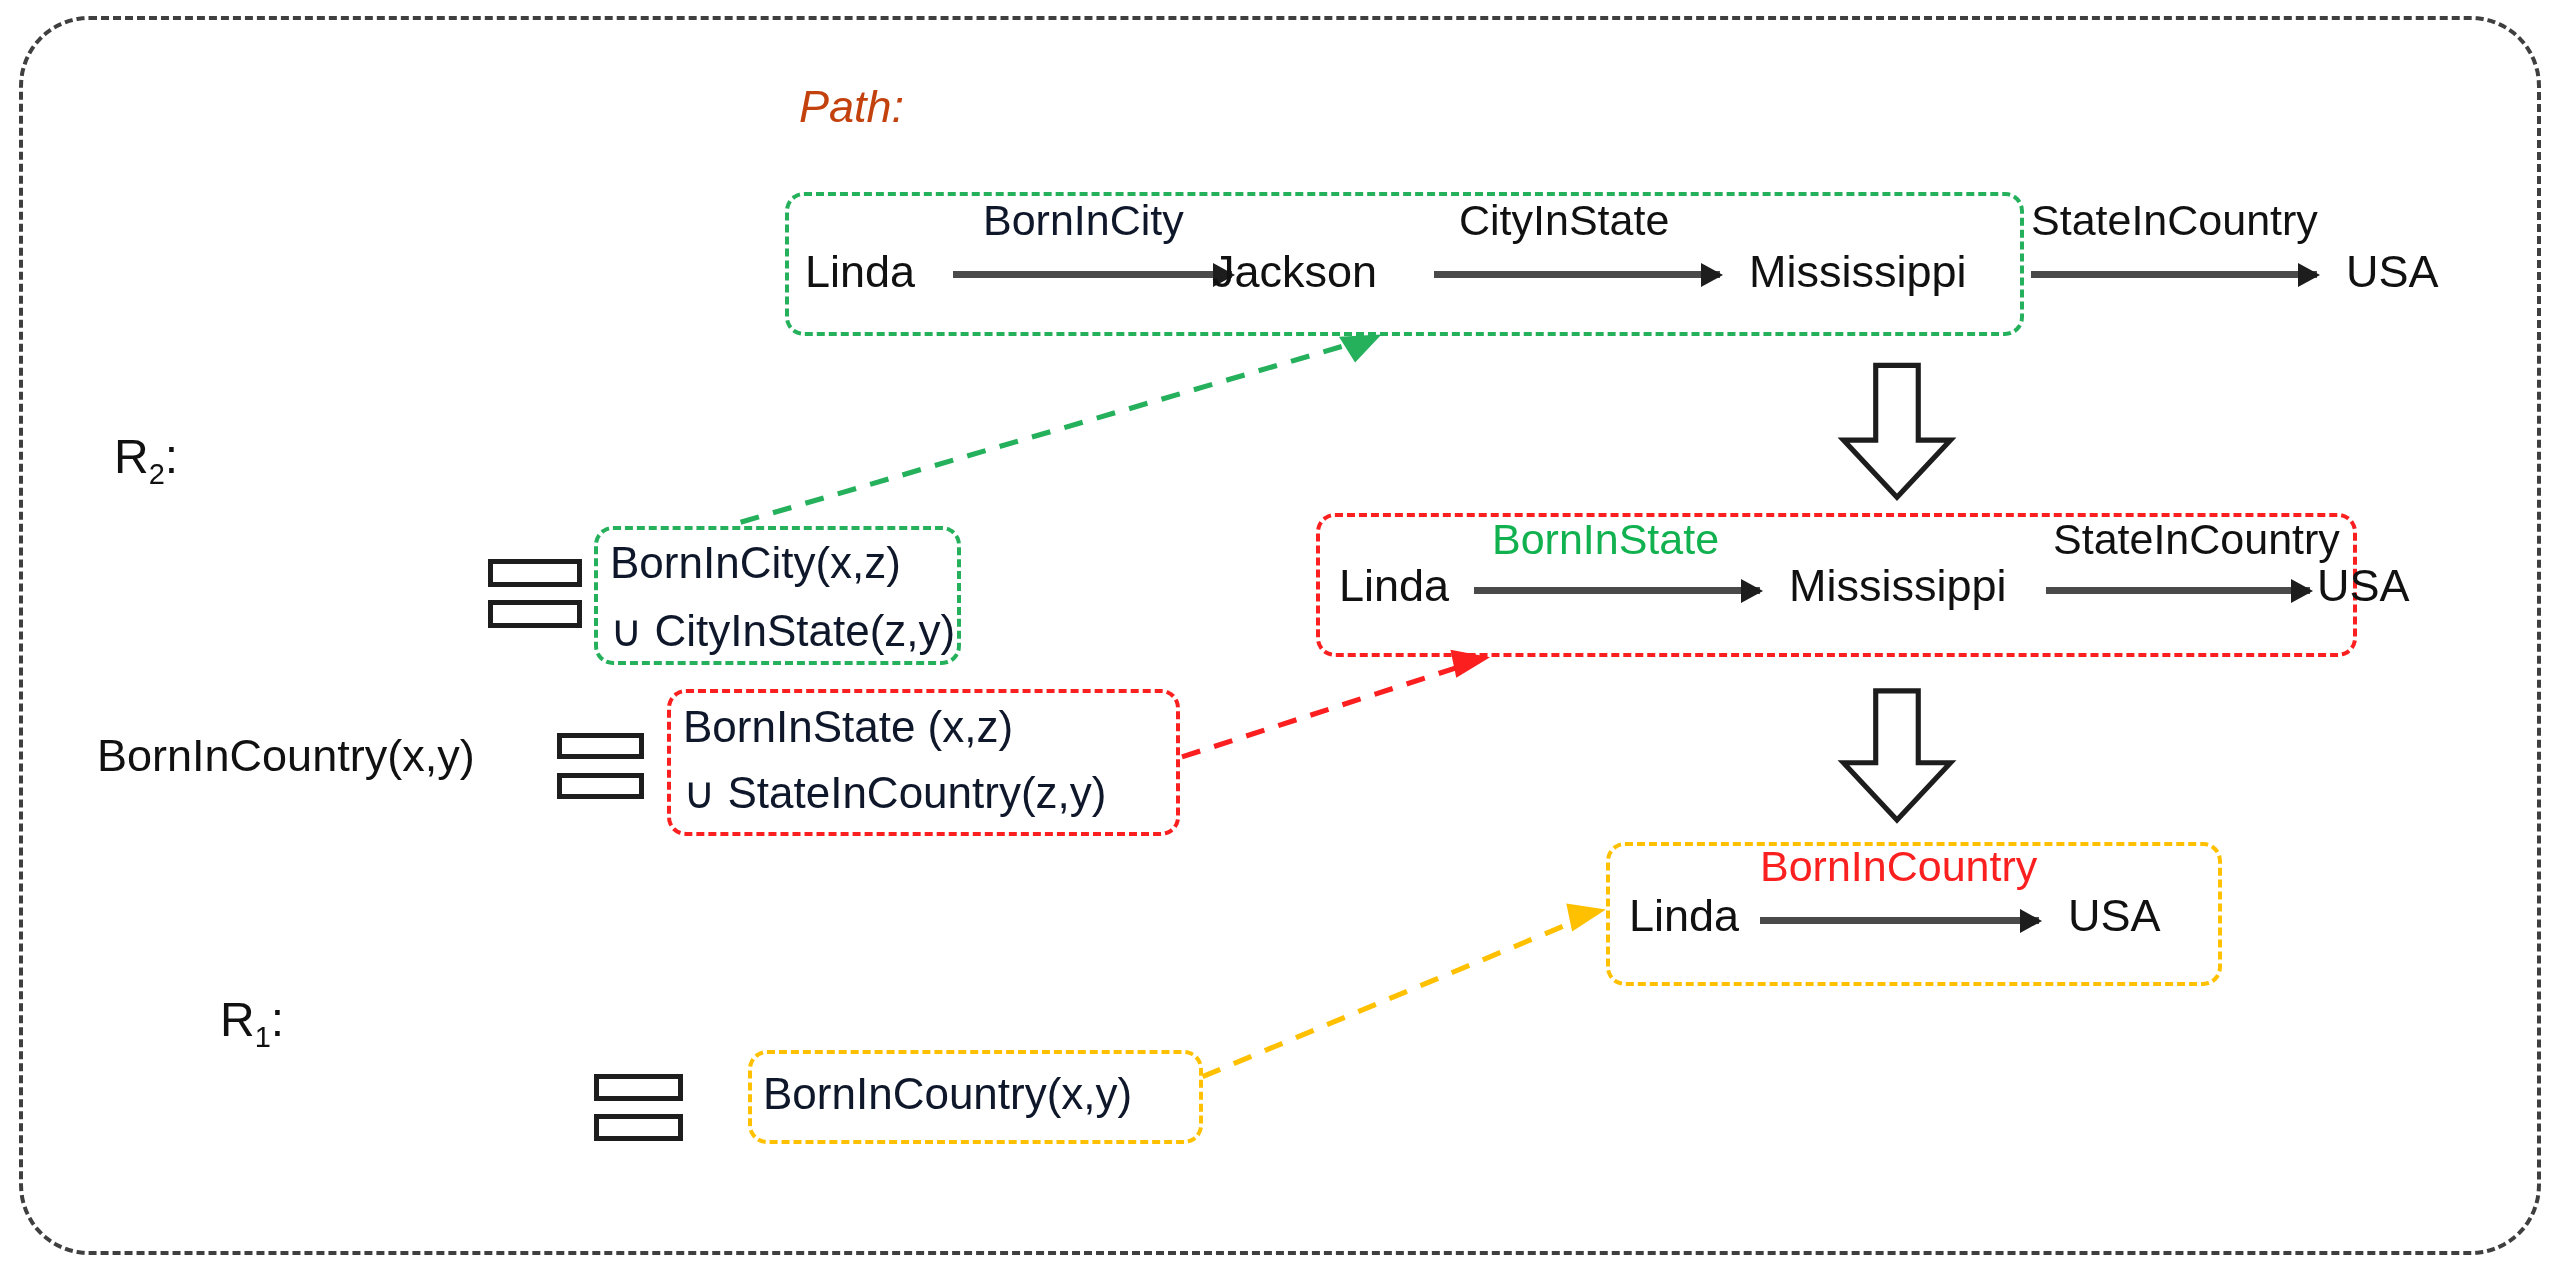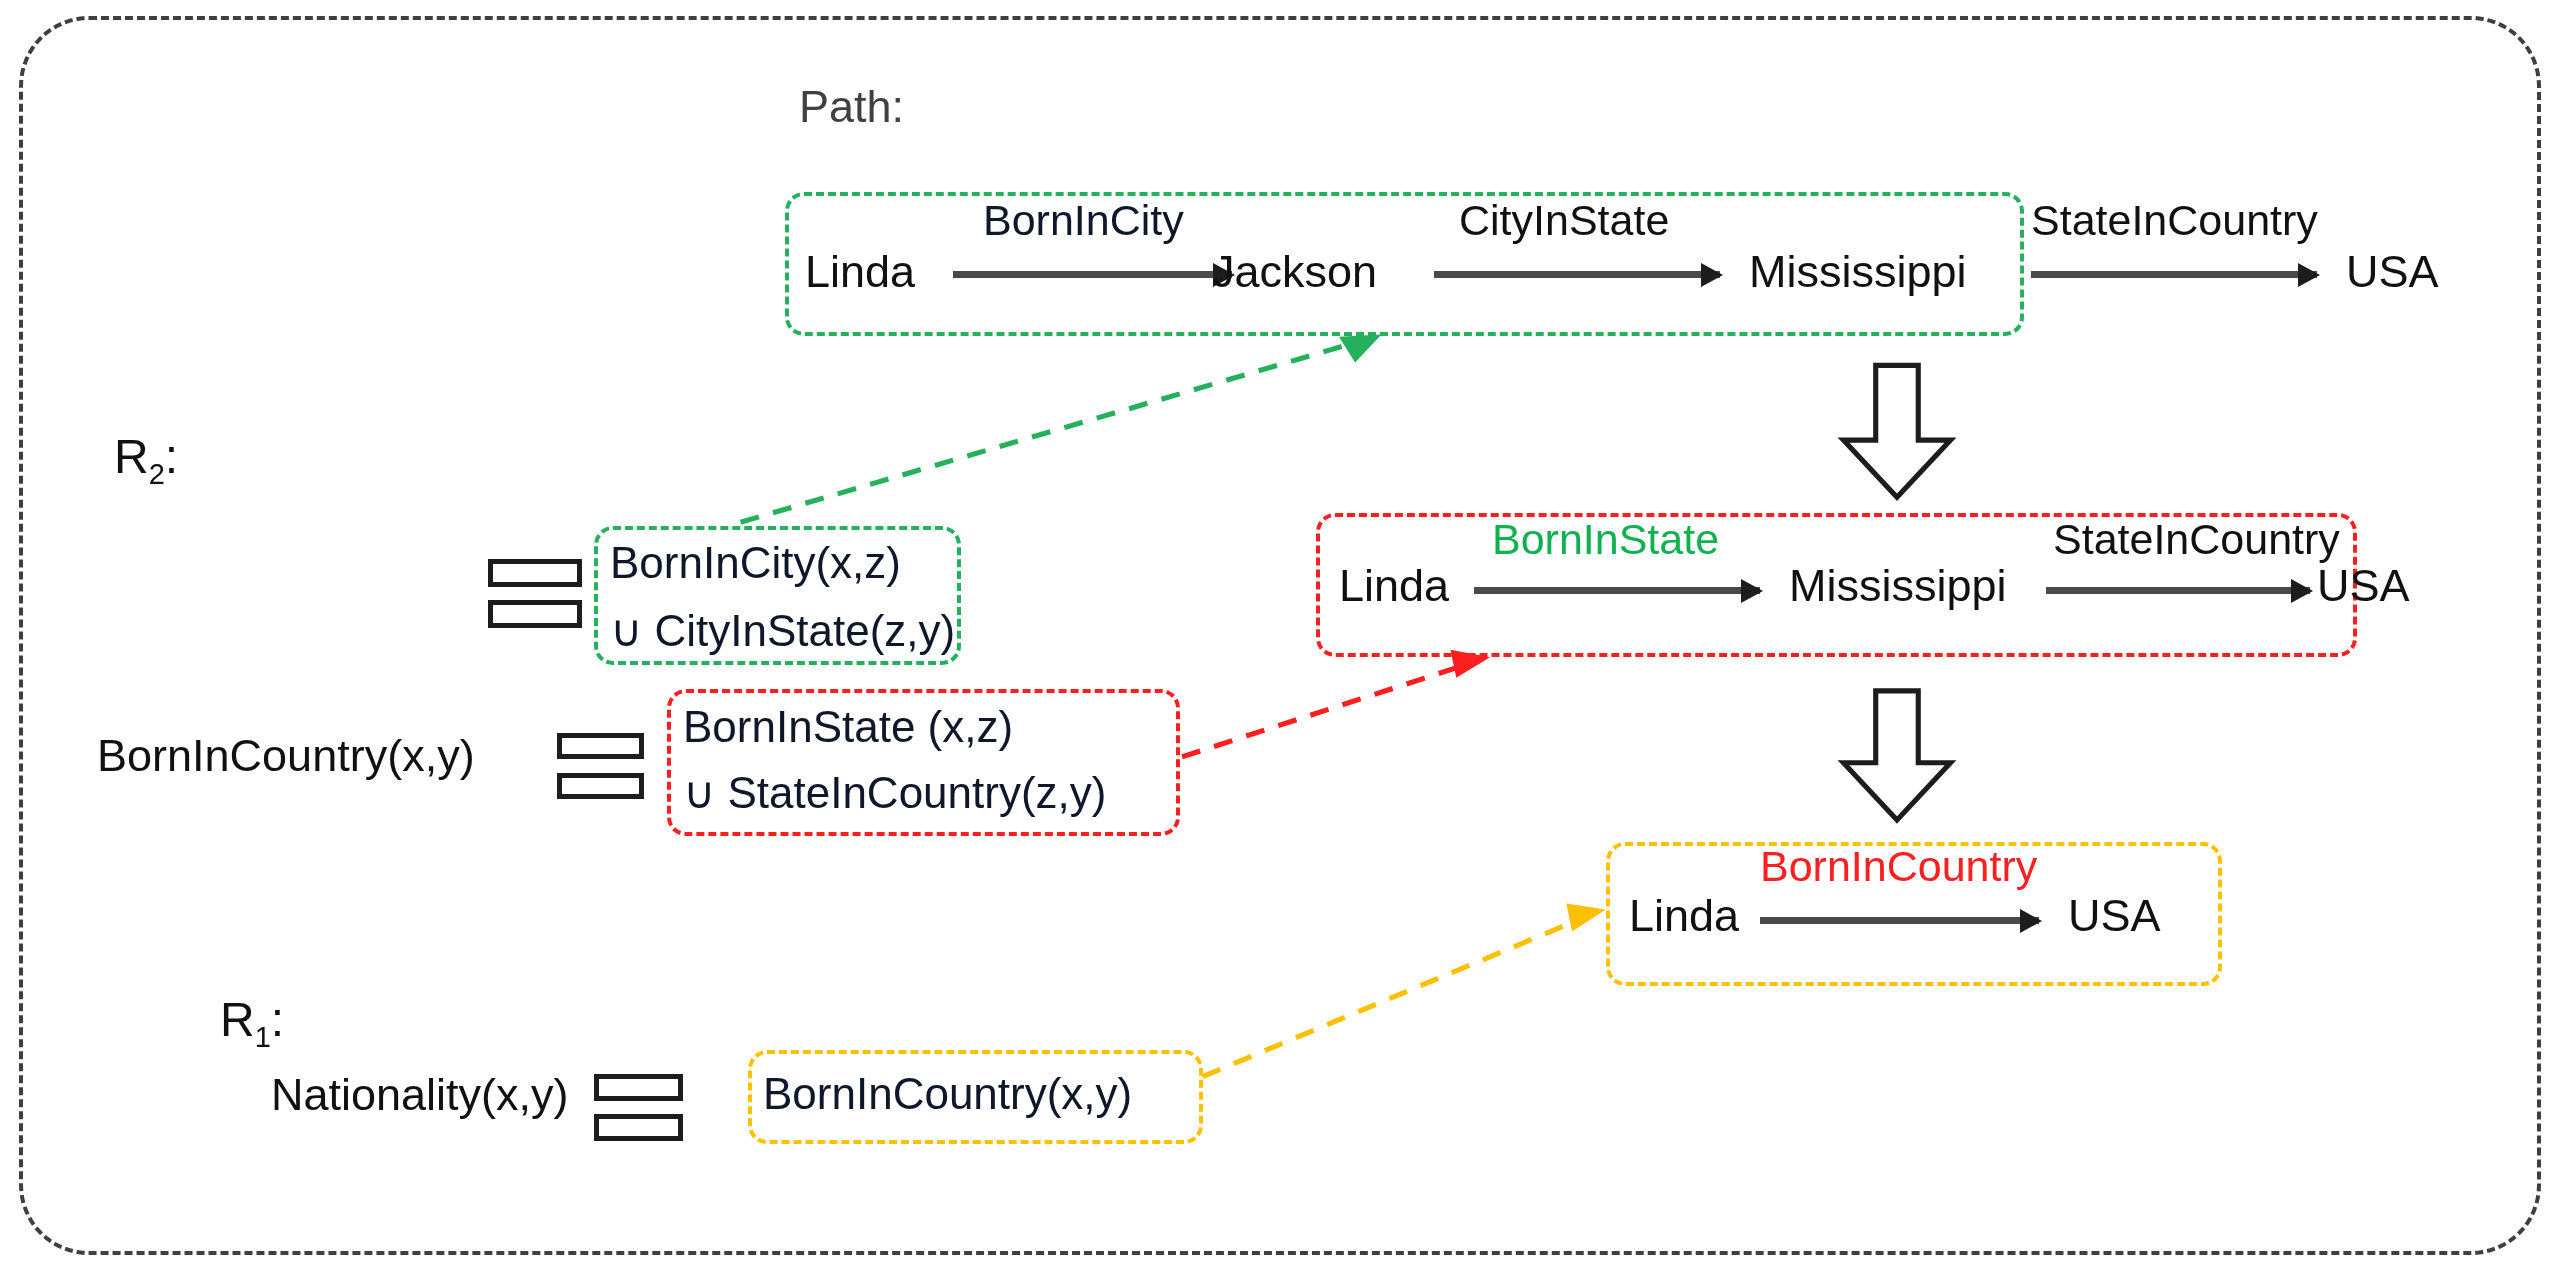--- a/index.html
+++ b/index.html
@@ -17,21 +17,21 @@
   }
 
   
   .txt{position:absolute;white-space:nowrap;line-height:1;}
   .node{font-size:45px;color:#111;}
   .edgelabel{font-size:43px;color:#111;}
   .rule{font-size:44px;color:#0f172a;}
   .rulehead{font-size:45px;color:#111;}
   .sectlabel{font-size:48px;color:#111;}
   .sectlabel sub{font-size:29px;}
-  .pathlabel{font-size:45px;color:#404040;}
+  .pathlabel{font-size:45px;color:#c2410c;font-style:italic;}
 
   
   .dbox{position:absolute;box-sizing:border-box;border-style:dashed;border-radius:19px;background:transparent;}
   .green-b{border:4.4px dashed #25b05c;}
   .red-b{border:4.4px dashed #fb1f1f;}
   .yellow-b{border:4.4px dashed #ffc000;}
 
   .green-t{color:#10b14e;}
   .red-t{color:#fb2020;}
 
@@ -107,21 +107,20 @@
     <div style="position:absolute;left:0;top:40px;width:87px;height:26.4px;border:5.1px solid #1d1d1d;box-sizing:border-box;"></div>
   </div>
   <div class="dbox red-b" id="red-rule-box" style="left:667px;top:689px;width:513px;height:147px;"></div>
   <div class="txt rule" style="left:683px;top:705px;">BornInState (x,z)</div>
   <div class="txt rule" style="left:683px;top:771px;">∪ StateInCountry(z,y)</div>
 
   <div class="txt sectlabel" style="left:220px;top:996px;">
     <span>R</span><sub>1</sub>:
   </div>
 
-  <div class="txt rulehead" style="left:271px;top:1072px;">Nationality(x,y)</div>
   <div style="position:absolute;left:594px;top:1074px;width:89px;height:70px;">
     <div style="position:absolute;left:0;top:0;width:89px;height:27px;border:5.1px solid #1d1d1d;box-sizing:border-box;"></div>
     <div style="position:absolute;left:0;top:40px;width:89px;height:27px;border:5.1px solid #1d1d1d;box-sizing:border-box;"></div>
   </div>
   <div class="dbox yellow-b" id="yellow-rule-box" style="left:748px;top:1050px;width:455px;height:94px;"></div>
   <div class="txt rule" style="left:763px;top:1072px;">BornInCountry(x,y)</div>
 
   <svg class="overlay" viewBox="0 0 3513 1737" xmlns="http://www.w3.org/2000/svg">
 
     <polygon points="2558,498 2616,498 2616,600 2660,600 2587,678 2514,600 2558,600" fill="#ffffff" stroke="#1d1d1d" stroke-width="7" stroke-linejoin="miter"></polygon>

